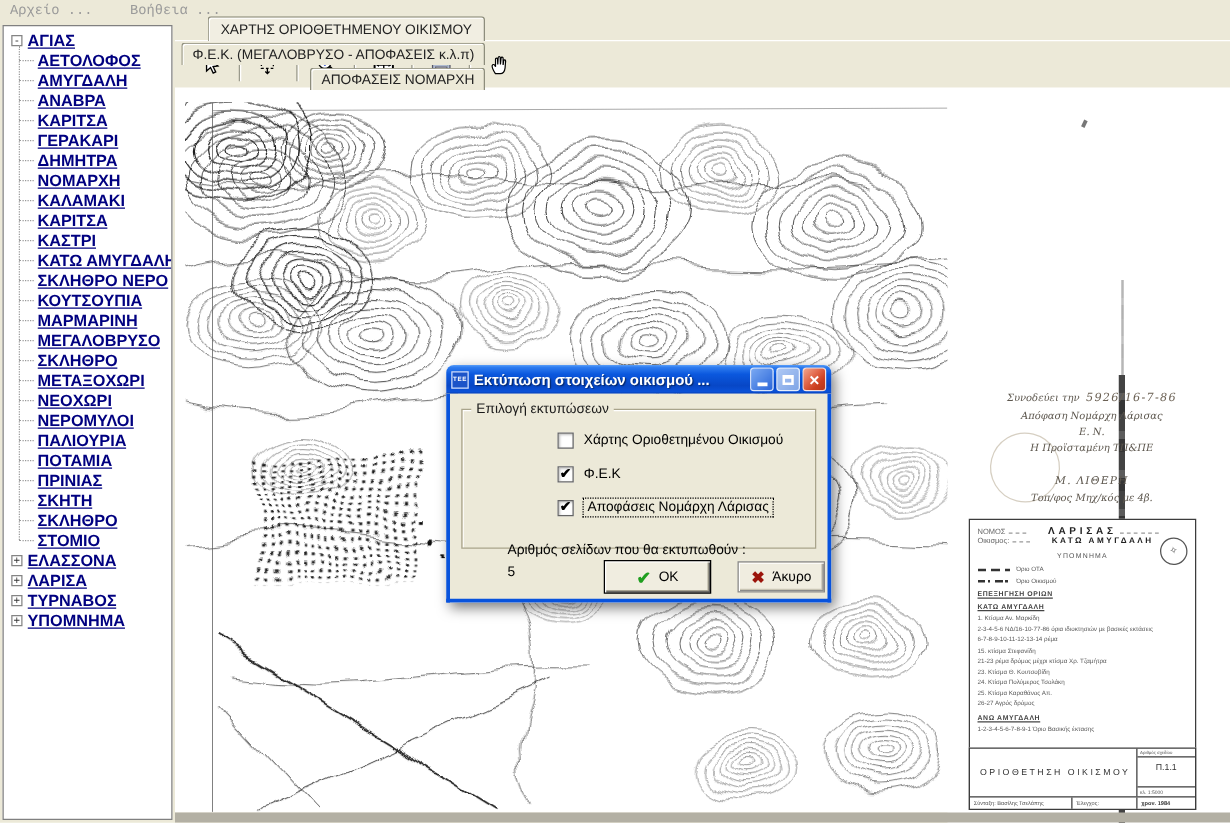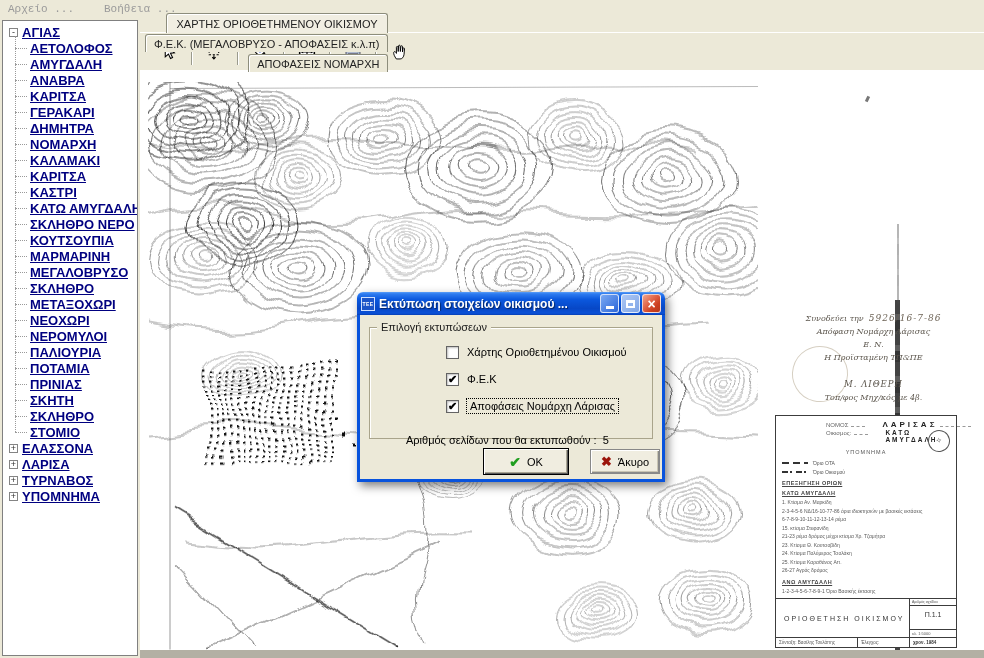--- a/index.html
+++ b/index.html
@@ -46,21 +46,21 @@
 
   .note{position:absolute;left:28px;top:238px;width:175px;text-align:center;
     font-family:"DejaVu Serif",serif;font-style:italic;color:#5d574e;font-size:8px;line-height:13px;}
   .note .num{color:#6b6154;font-size:9px;letter-spacing:1px;}
   .note .sig{font-size:8.5px;letter-spacing:1px;margin-top:14px;}
   .notestamp{position:absolute;left:34px;top:272px;width:56px;height:56px;border:1px solid #d6cfc2;
     border-radius:50%;transform:rotate(14deg);}
 
   .form{position:absolute;left:17px;top:341px;width:182px;height:233px;border:1px solid #3c3c3c;
     color:#3f3f3f;background:#fff;padding:4px 6px 0 6px;}
-  .frow{display:flex;align-items:baseline;gap:3px;margin-left:44px;}
+  .frow{display:flex;align-items:baseline;gap:3px;}
   .flab{font-size:6px;color:#666;}
   .fdots{flex:0 0 14px;border-bottom:1px dashed #999;height:5px;}
   .fval1{font-size:8px;font-weight:bold;letter-spacing:3px;color:#222;margin-left:14px;}
   .fval2{font-size:6.5px;font-weight:bold;letter-spacing:2px;color:#222;margin-left:14px;}
   .formstamp{position:absolute;right:6px;top:14px;width:22px;height:22px;border:1.5px solid #555;
     border-radius:50%;transform:rotate(-12deg);font-size:8px;color:#666;text-align:center;line-height:20px;}
   .ypom{text-align:center;font-size:5.5px;letter-spacing:1px;color:#555;margin:6px 0 3px;}
   .legrow{display:flex;align-items:center;gap:5px;height:9px;font-size:5px;color:#555;}
   .ls{width:26px;height:2px;}
   .ls1{background:repeating-linear-gradient(90deg,#333 0 7px,transparent 7px 11px);}
@@ -101,21 +101,21 @@
     border-bottom:3px solid #0853DD;background:#ECE9D8;padding:12px 9px 0;}
   .group{position:relative;border:1px solid #A9A48B;box-shadow:inset 1px 1px 0 #fff;height:112px;
     padding:16px 8px 0 36px;}
   .grouplabel{position:absolute;top:-7px;left:7px;background:#ECE9D8;padding:0 4px;font-size:11px;color:#1a1a1a;}
   .cbrow{display:flex;align-items:center;gap:8px;height:16px;margin-bottom:11px;font-size:11px;color:#000;margin-left:40px;}
   .cb{width:13px;height:13px;min-width:13px;background:#fff;border:1px solid #646464;
     box-shadow:inset 1px 1px 2px rgba(0,0,0,.25);font-size:11px;line-height:11px;text-align:center;
     color:#000;font-weight:bold;cursor:pointer;}
   .cblabel{cursor:default;}
   .cblabel.focus{outline:1px dotted #000;padding:1px 3px;}
-  .pagesrow{display:flex;gap:6px;font-size:11px;color:#000;margin-top:20px;}
+  .pagesrow{display:flex;gap:6px;font-size:11px;color:#000;margin-top:20px;flex-direction:column;}
   .btnrow{display:flex;align-items:center;gap:21px;padding-left:114px;margin-top:9px;}
   .xpbtn{height:26px;padding:0 12px;background:#F0EDE0;border:1px solid #888;font-size:11px;color:#000;
     display:flex;align-items:center;gap:6px;cursor:pointer;
     box-shadow:inset 1px 1px 0 #fff,inset -1px -1px 0 #8a8a8a,inset -2px -2px 0 #c9c5b4;}
   .xpbtn.default{border:1px solid #000;box-shadow:inset 1px 1px 0 #fff,inset -1px -1px 0 #5a5a5a,inset -2px -2px 0 #a9a593;height:27px;min-width:86px;justify-content:center;}
   .xpbtn.cancel{height:25px;min-width:70px;justify-content:center;}
   .okmark{color:#1F9E1F;font-size:14px;font-weight:bold;}
   .xmark{color:#9B140B;font-size:13px;font-weight:bold;}
 </style>
 </head>

